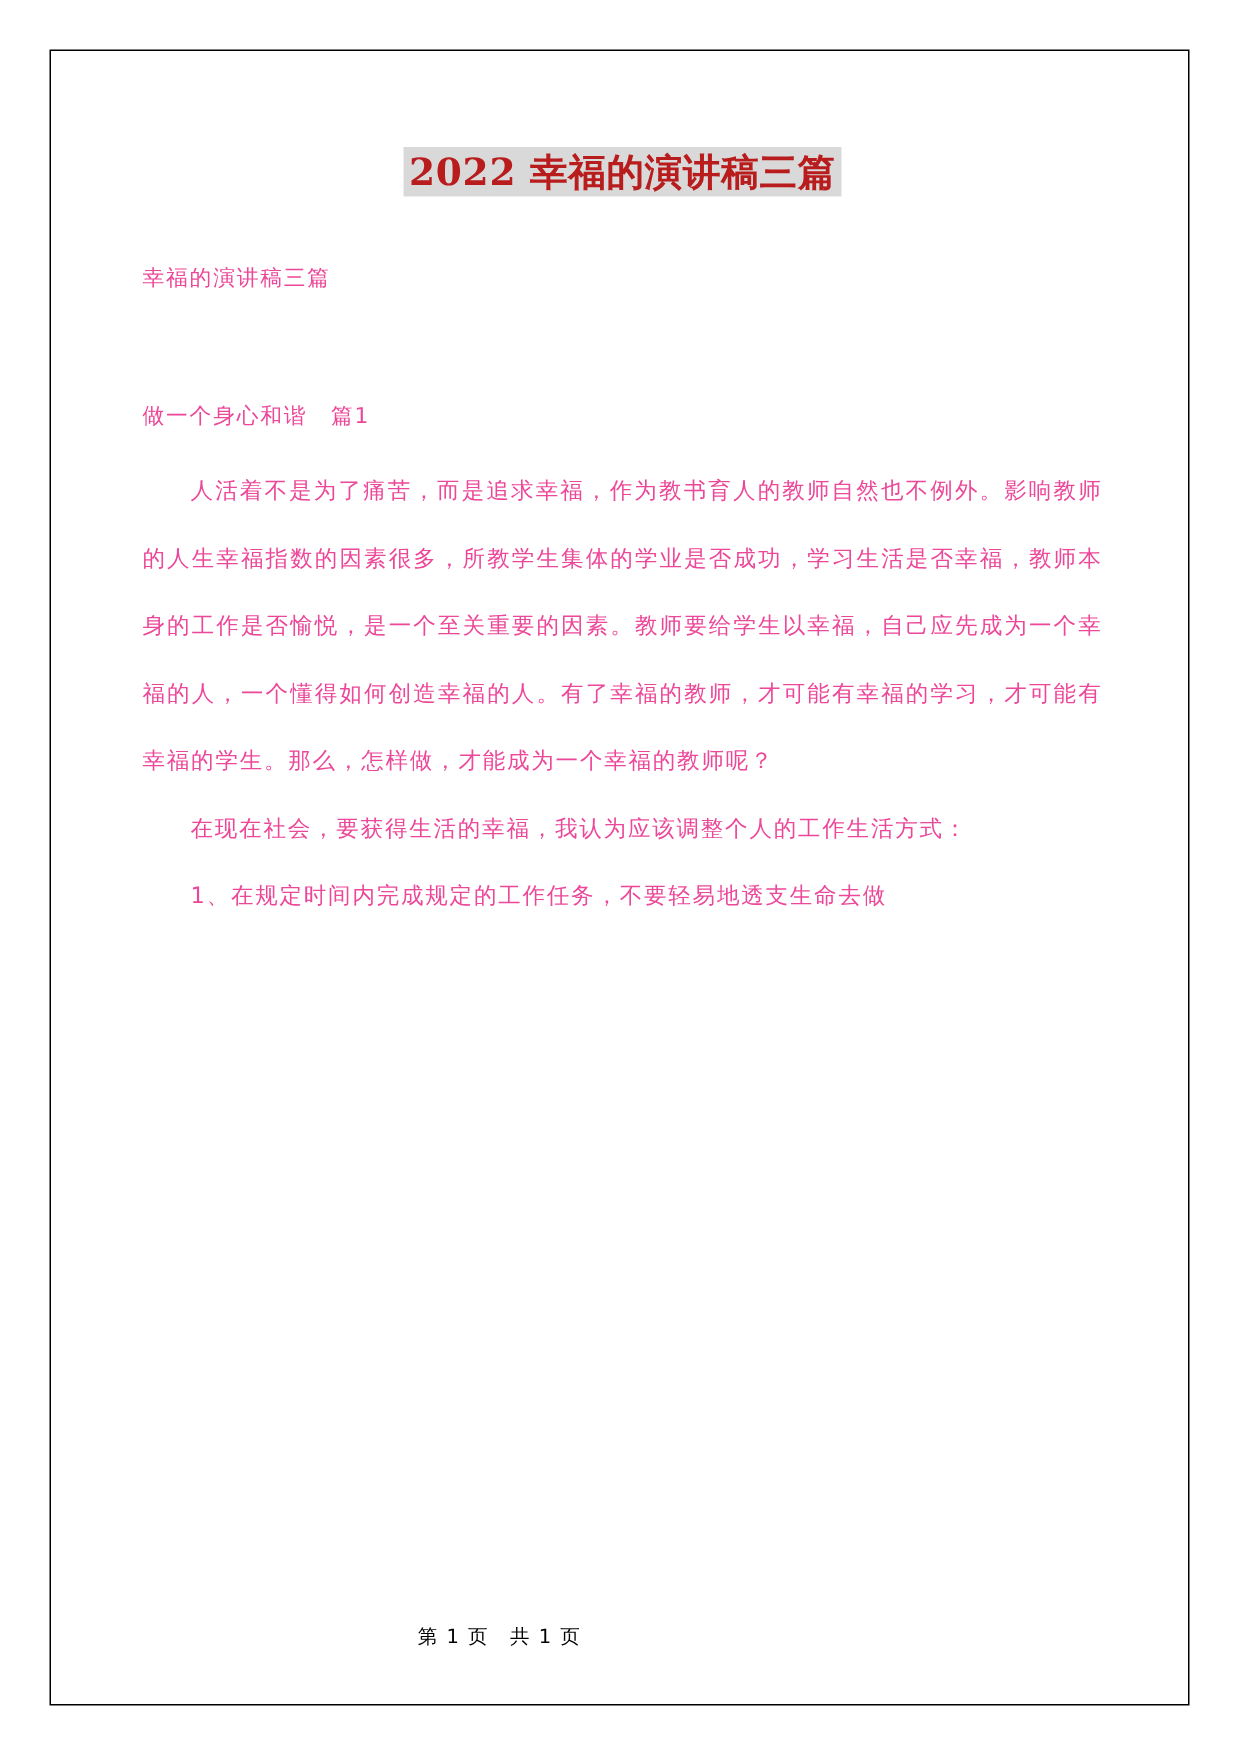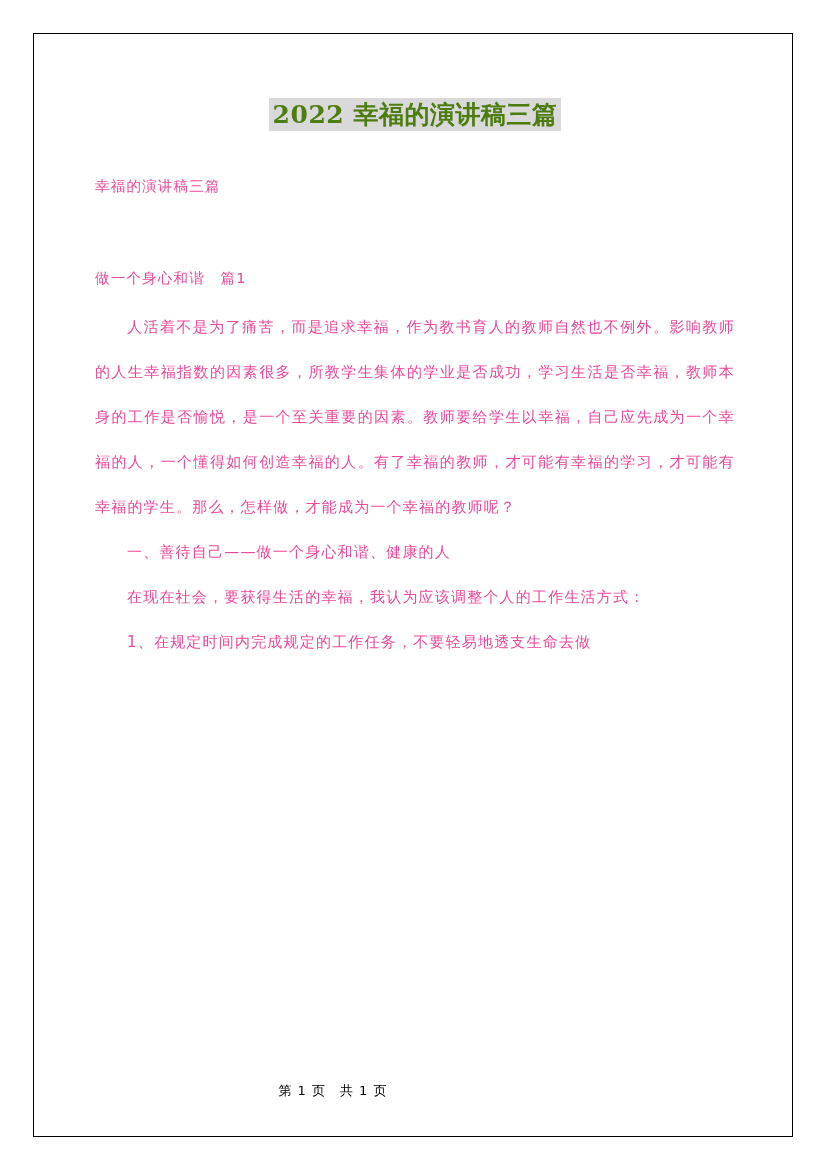--- a/index.html
+++ b/index.html
@@ -35,21 +35,21 @@
     position: absolute;
     left: 95px;
     top: 95px;
     width: 640px;
   }
   .doc-title {
     text-align: center;
     font-family: "DejaVu Serif", serif;
     font-size: 25px;
     line-height: 40px;
-    color: #4d7c0f;
+    color: #b91c1c;
     margin: 0 0 36px 0;
     letter-spacing: 0.5px;
   }
   .doc-title span {
     background: #d9d9d9;
     padding: 2px 4px;
   }
   .para {
     font-family: "DejaVu Sans", "Liberation Sans", sans-serif;
     font-size: 15px;
@@ -98,21 +98,20 @@
 
 
     <div class="spacer-lg"></div>
 
     <p class="para small">做一个身心和谐　篇1</p>
 
     <div class="spacer-sm"></div>
 
     <p class="para indent">人活着不是为了痛苦，而是追求幸福，作为教书育人的教师自然也不例外。影响教师的人生幸福指数的因素很多，所教学生集体的学业是否成功，学习生活是否幸福，教师本身的工作是否愉悦，是一个至关重要的因素。教师要给学生以幸福，自己应先成为一个幸福的人，一个懂得如何创造幸福的人。有了幸福的教师，才可能有幸福的学习，才可能有幸福的学生。那么，怎样做，才能成为一个幸福的教师呢？</p>
 
-    <p class="para indent">一、善待自己——做一个身心和谐、健康的人</p>
 
     <p class="para indent">在现在社会，要获得生活的幸福，我认为应该调整个人的工作生活方式：</p>
 
     <p class="para indent">1、在规定时间内完成规定的工作任务，不要轻易地透支生命去做</p>
 
   </div>
 
   <div class="footer">第 1 页　共 1 页</div>
 </div>
 

